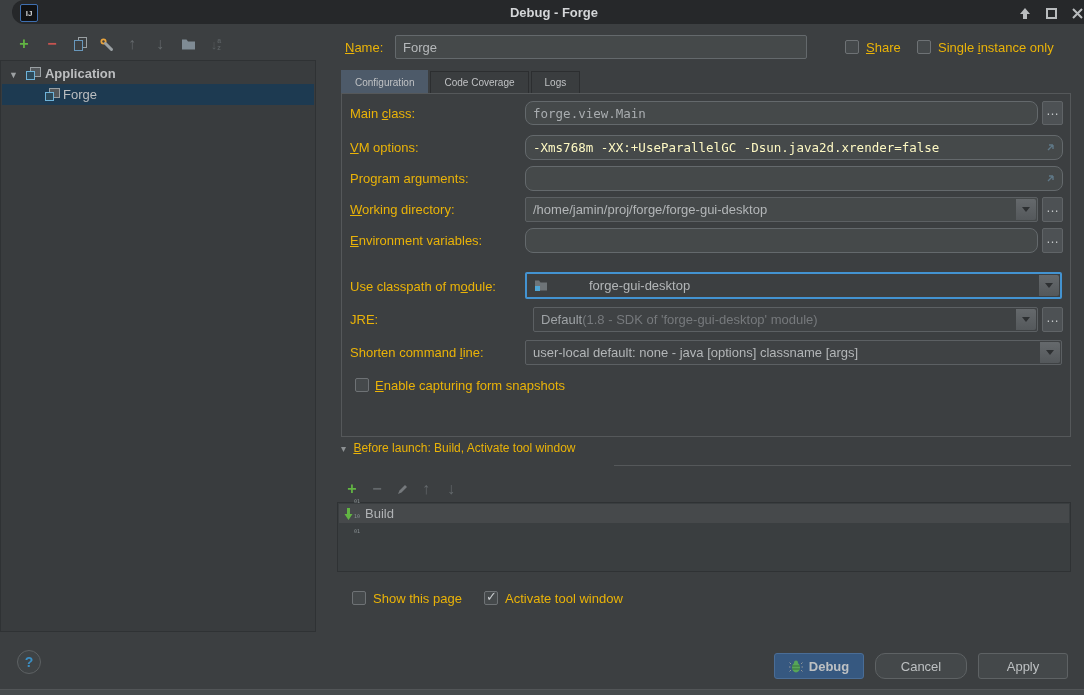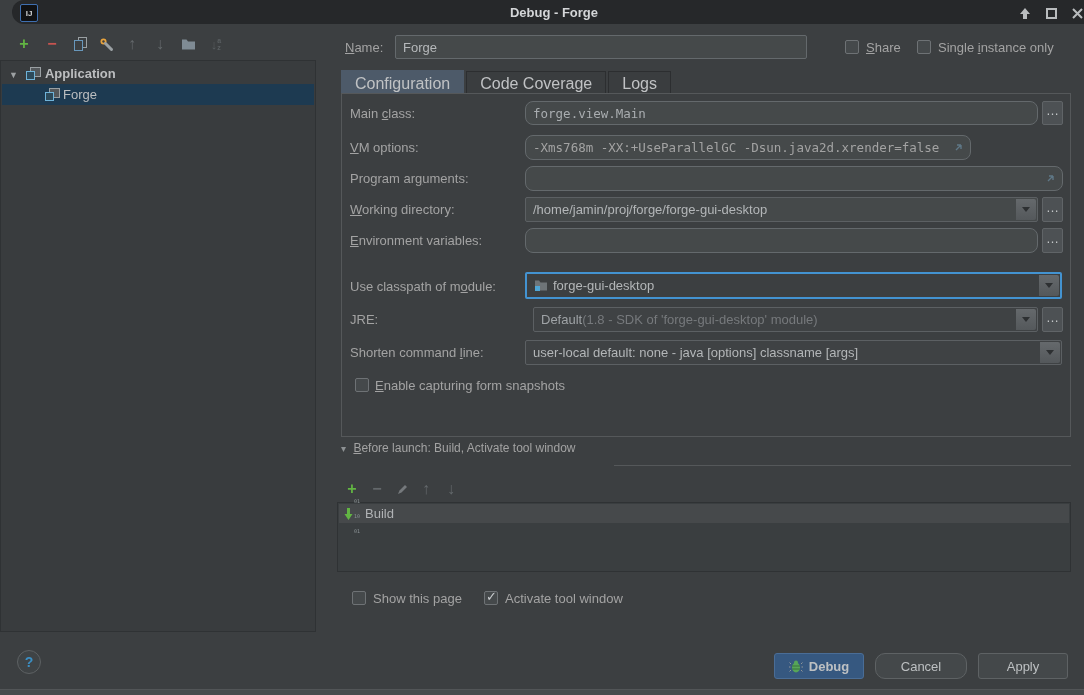--- a/index.html
+++ b/index.html
@@ -28,31 +28,31 @@
   
   .tree { position:absolute; left:0; top:60px; width:316px; height:572px;
     background:#393c3e; border:1px solid #2f3234; }
   .trow { position:absolute; left:1px; right:1px; height:21px; display:flex; align-items:center; }
   .trow.selected { background:#1d3a51; }
   .chev-down::before  { content:"\25BC"; font-size:9px; color:#9da1a3; }
   .chev-right::before { content:"\25B6"; font-size:9px; color:#9da1a3; }
   .tlabel { color:#bcbec0; } .tlabel.bold { font-weight:bold; }
 
   
-  .lbl { position:absolute; color:#a3a3a3; white-space:nowrap; font-size:13px; }
+  .lbl { position:absolute; color:#eab308; white-space:nowrap; font-size:13px; }
   .mn { text-decoration:underline; }
   input.tfi { position:absolute; background:#45494a; border:1px solid #64696c; border-radius:2px;
     color:#b6b9bb; font-family:"Liberation Sans",sans-serif; font-size:13px; padding:0 7px; outline:none; }
   .cb { position:absolute; width:14px; height:14px; background:#45494b; border:1px solid #6e7275;
     border-radius:2px; }
   .cb.checked::after { content:"\2713"; position:absolute; left:1px; top:-3px; color:#c9cccf; font-size:13px; }
 
   
   .tabs { position:absolute; left:341px; top:70px; height:23px; display:flex; align-items:flex-end; }
-  .tab { height:22px; padding:0 13px; display:flex; align-items:flex-end; font-size:16px;
+  .tab { height:22px; padding:0 13px; display:flex; align-items:center; font-size:10px;
     color:#c0c2c4; background:#3a3d3f; border:1px solid #2c2e30; border-bottom:none; margin-right:2px; }
   .tab.active { background:#4d5a69; border-color:#4d5a69; height:23px; }
   .tabpanel { position:absolute; left:341px; top:93px; width:730px; height:344px;
     border:1px solid #55585a; background:transparent; }
 
   
   .tf { position:absolute; background:#45494a; border:1px solid #64696c; border-radius:8px;
     display:flex; align-items:center; padding:0 7px; color:#a9adb0; overflow:hidden; white-space:nowrap; }
   .mono { font-family:"DejaVu Sans Mono", monospace; font-size:12.5px; }
   .combo { position:absolute; background:#3f4244; border:1px solid #5c6063; border-radius:2px;
@@ -183,21 +183,21 @@
 </div>
 <div class="tabpanel"></div>
 
 <div class="lbl" style="left:350px; top:106px;"><span>Main </span><span class="mn">c</span><span>lass:</span></div>
 <div class="tf mono" style="left:525px; top:101px; width:513px; height:24px;">
     <span>forge.view.Main</span>
   </div>
 <div class="dots" style="left:1042px; top:101px; height:24px;"></div>
 
 <div class="lbl" style="left:350px; top:140px;"><span></span><span class="mn">V</span><span>M options:</span></div>
-<div class="tf mono" style="left:525px; top:135px; width:446px; height:25px; color:#a3a3a3;">
+<div class="tf mono" style="left:525px; top:135px; width:538px; height:25px; color:#fef9c3;">
   <span>-Xms768m -XX:+UseParallelGC -Dsun.java2d.xrender=false</span>
   <span class="expand-ic">
     <svg width="12" height="12">
         <path d="M4 8 L9 3 M9 3 h-4 M9 3 v4" stroke="#5f7887" stroke-width="1.4" fill="none"></path>
       </svg>
   </span>
 </div>
 
 <div class="lbl" style="left:350px; top:171px;"><span>Program ar</span><span class="mn">g</span><span>uments:</span></div>
 <div class="tf" style="left:525px; top:166px; width:538px; height:25px;">
@@ -218,21 +218,21 @@
 </div>
 <div class="dots" style="left:1042px; top:197px; height:25px;"></div>
 
 <div class="lbl" style="left:350px; top:233px;"><span></span><span class="mn">E</span><span>nvironment variables:</span></div>
 <div class="tf" style="left:525px; top:228px; width:513px; height:25px;">
     <span></span>
   </div>
 <div class="dots" style="left:1042px; top:228px; height:25px;"></div>
 
 <div class="lbl" style="left:350px; top:279px;"><span>Use classpath of m</span><span class="mn">o</span><span>dule:</span></div>
-<div class="combo focused" style="left:525px; top:272px; width:537px; height:27px;">
+<div class="combo focused" style="left:525px; top:272px; width:537px; height:27px;gap:36px;">
   <span style="display:flex; margin-right:5px;">
     <svg width="14" height="13">
         <path d="M1 1.5 h4 l1.5 2 H13 v8 H1 z" fill="#6e7478"></path>
         <rect x="1" y="7" width="5" height="5" fill="#4fa6d6"></rect>
       </svg>
   </span>
   <span>forge-gui-desktop</span>
   <span class="arrowbtn">
       <span class="tri"></span>
     </span>

